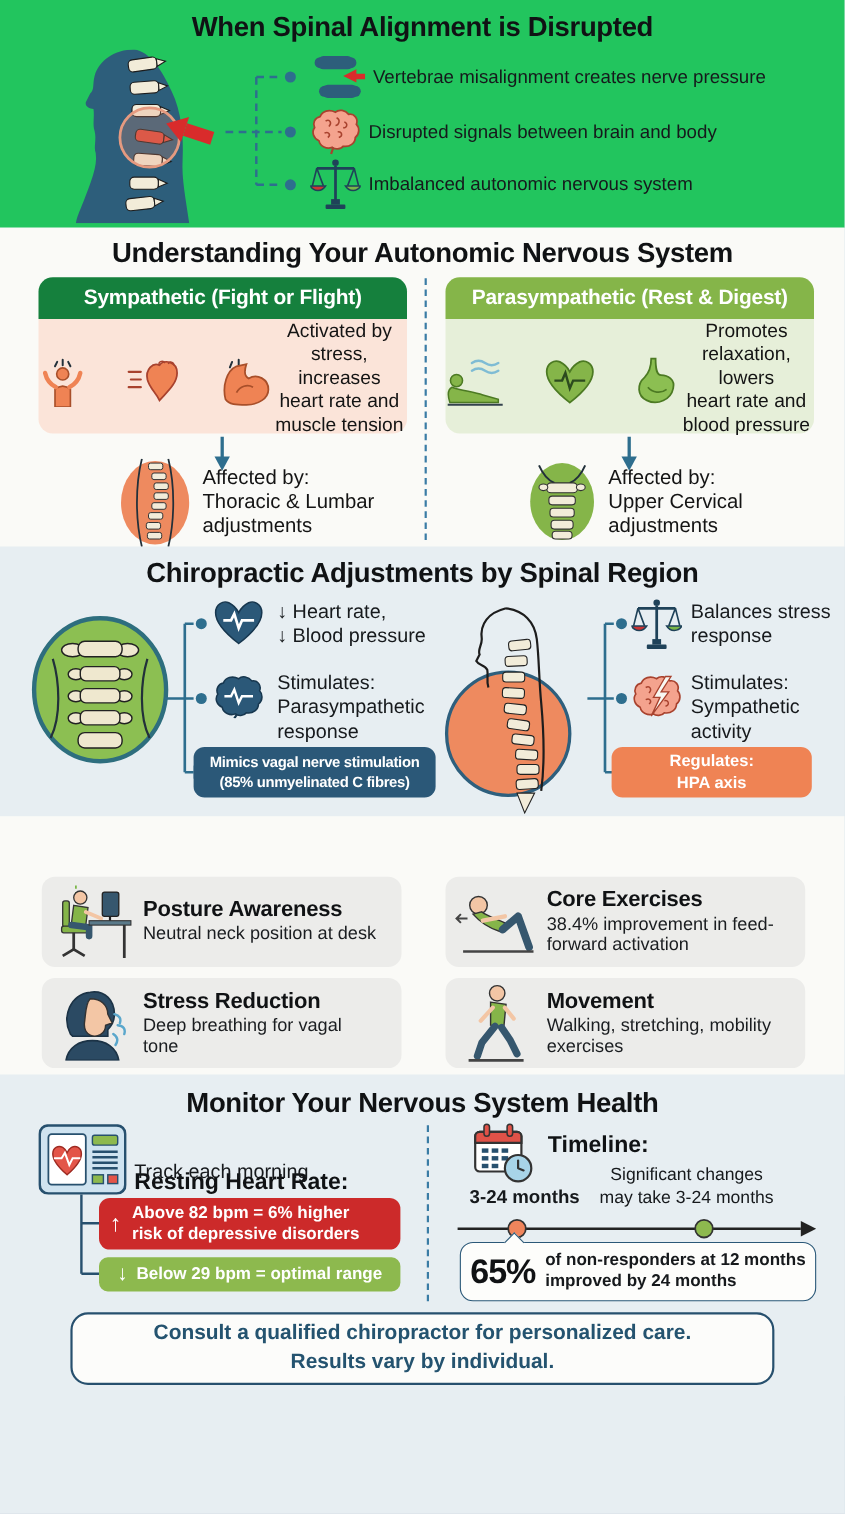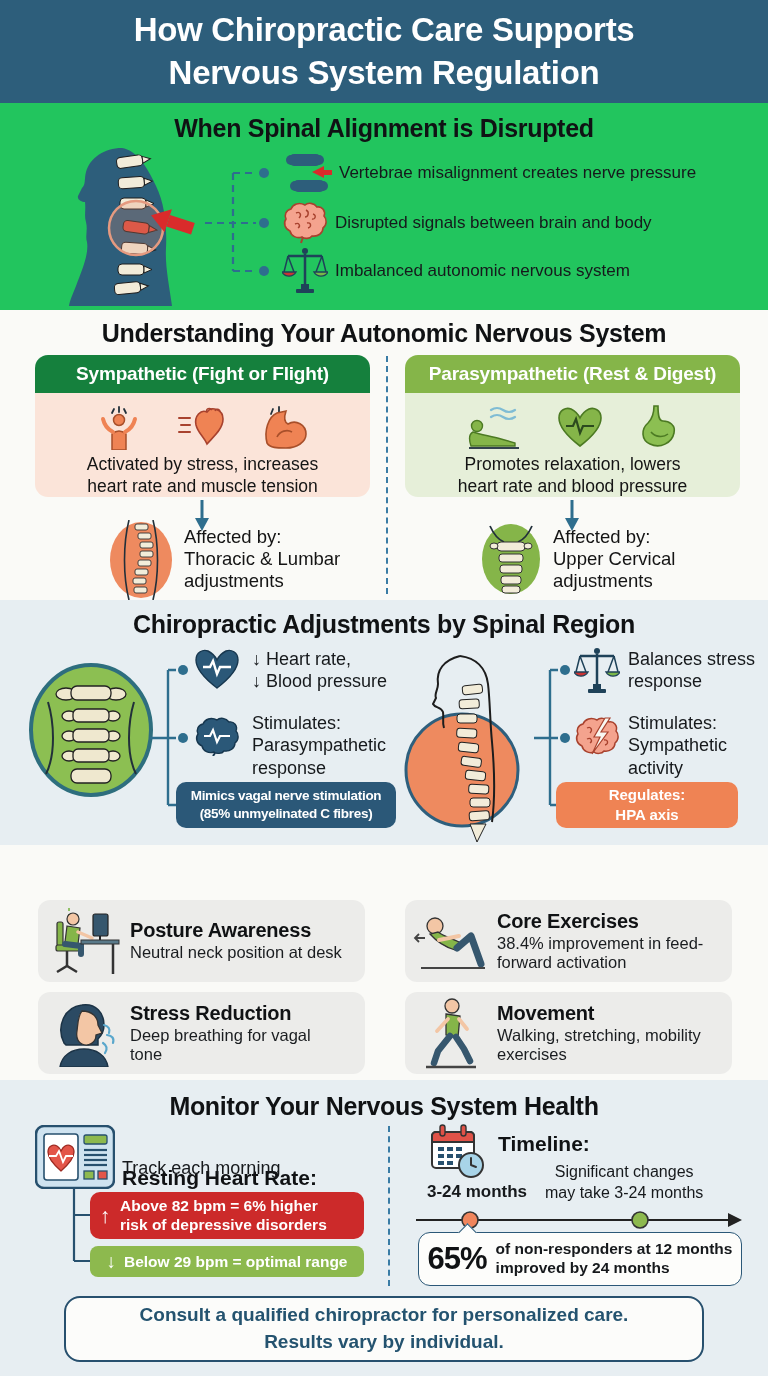--- a/index.html
+++ b/index.html
@@ -19,21 +19,21 @@
   #s1 .h2{padding-top:11px;}
   .s1-row{position:absolute;left:282px;display:flex;align-items:center;gap:7px;height:48px;}
   .s1-row .txt{font-size:17px;color:#16191c;}
 
   
   #s2{height:290px;background:#fafaf7;}
   #s2 .h2{padding-top:9px;}
   .ans-card{position:absolute;top:45px;width:335px;height:142px;border-radius:13px;}
   .ans-head{height:38px;border-radius:13px 13px 0 0;display:flex;align-items:center;justify-content:center;
             color:#fff;font-weight:bold;font-size:19px;letter-spacing:-0.2px;}
-  .ans-body{height:104px;border-radius:0 0 13px 13px;display:flex;flex-direction:column;align-items:center;}
+  .ans-body{height:104px;border-radius:0 0 13px 13px;display:flex;flex-direction:row;align-items:center;}
   .ans-icons{display:flex;align-items:center;gap:36px;margin-top:9px;height:50px;}
   .ans-desc{font-size:17.5px;line-height:1.22;text-align:center;margin-top:3px;color:#141414;}
   #divider2{position:absolute;left:386px;top:46px;height:238px;border-left:2.5px dashed #3a7ca5;}
   .affected-txt{font-size:18.5px;line-height:1.18;color:#141414;}
 
   
   #s3{height:245px;background:#e7eef2;}
   #s3 .h2{padding-top:10px;}
   .s3-txt{font-size:18px;line-height:1.24;color:#16191c;}
   .badge{position:absolute;border-radius:10px;color:#fff;font-weight:bold;text-align:center;
@@ -73,24 +73,20 @@
   #callout .lines{font-size:15.5px;font-weight:bold;line-height:1.2;color:#16191c;}
   #footer-box{position:absolute;left:64px;top:216px;width:636px;height:62px;background:#fcfcfa;border:2px solid #27506e;
               border-radius:16px;display:flex;flex-direction:column;justify-content:center;align-items:center;}
   #footer-box .fl{color:#24536f;font-size:19px;font-weight:bold;line-height:1.42;}
 </style>
 </head>
 <body>
 
 <div id="page">
 
-  <div id="header" class="sec">
-    <div class="t">How Chiropractic Care Supports</div>
-    <div class="t">Nervous System Regulation</div>
-  </div>
 
   <div id="s1" class="sec">
     <div class="h2">When Spinal Alignment is Disrupted</div>
 
     <svg class="abs" style="left:52px;top:45px" width="148" height="158" viewBox="0 0 148 158">
       <path d="M70,0 C52,0 38,10 34,24 C32,32 34,36 30,40 L26,48 C25,52 30,54 33,54 C34,62 32,68 34,74 C36,82 33,88 35,94 C37,106 30,122 24,138 C20,148 18,152 17,158 L120,158 C117,136 113,118 114,100 C115,80 113,56 104,38 C95,18 84,2 70,0 Z" fill="#2d5e7b"></path>
       <g stroke="#1d1d1d" stroke-width="1">
         <g transform="translate(64,10) rotate(-8)">
             <rect width="26" height="11" rx="4" fill="#f2ecd9"></rect>
             <polygon points="26,2 34,5.5 26,9" fill="#f2ecd9"></polygon>

